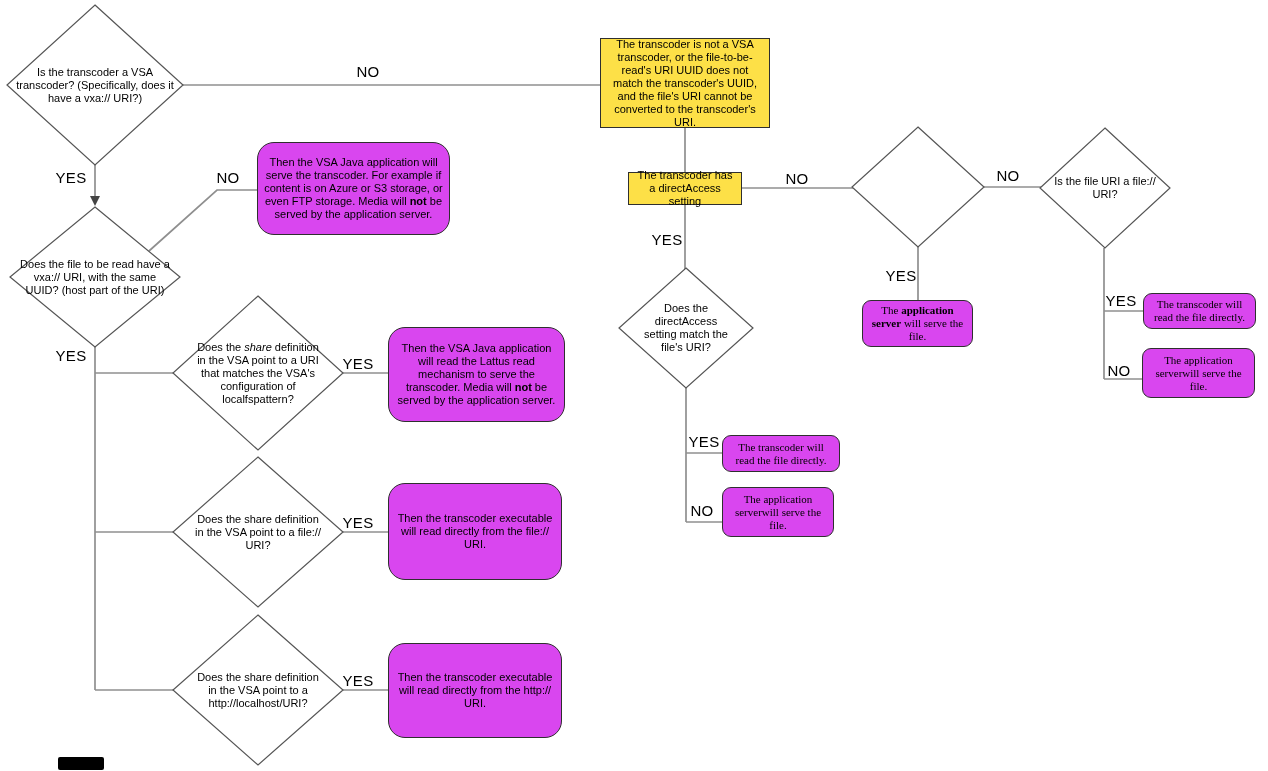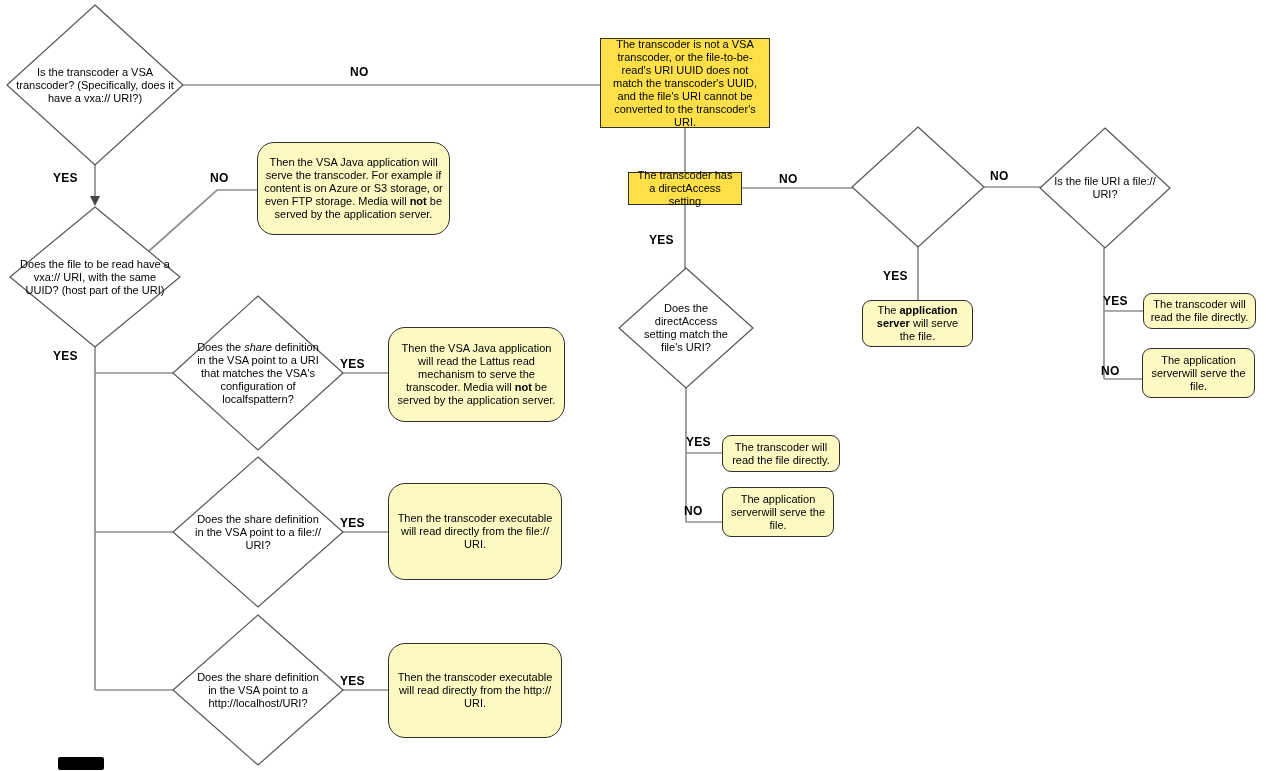--- a/index.html
+++ b/index.html
@@ -11,28 +11,28 @@
   .node-text{
     position:absolute;display:flex;align-items:center;justify-content:center;
     text-align:center;font-size:11px;line-height:13px;color:#000;
   }
   .rect-node{
     position:absolute;box-sizing:border-box;background:#fde047;border:1px solid #2f2f2f;
     display:flex;align-items:center;justify-content:center;text-align:center;
     font-size:11px;line-height:13px;padding:3px 5px;
   }
   .round-node{
-    position:absolute;box-sizing:border-box;background:#fef9c3;border:1px solid #2f2f2f;
+    position:absolute;box-sizing:border-box;background:#d946ef;border:1px solid #2f2f2f;
     display:flex;align-items:center;justify-content:center;text-align:center;
     font-size:11px;line-height:13px;padding:3px 6px;
   }
   .r-lg{border-radius:17px;}
-  .r-sm{border-radius:9px;}
+  .r-sm{border-radius:9px;font-family:Liberation Serif, serif;}
   .lbl{
-    position:absolute;width:36px;text-align:left;font-weight:700;font-size:12px;
+    position:absolute;width:36px;text-align:center;font-weight:400;font-size:15px;
     line-height:14px;color:#000;letter-spacing:.3px;
   }
   .artifact{position:absolute;background:#000;border-radius:2px;}
   b{font-weight:700;} i{margin-top:19px;}
 </style>
 </head>
 <body>
 
 <div id="stage">
 

